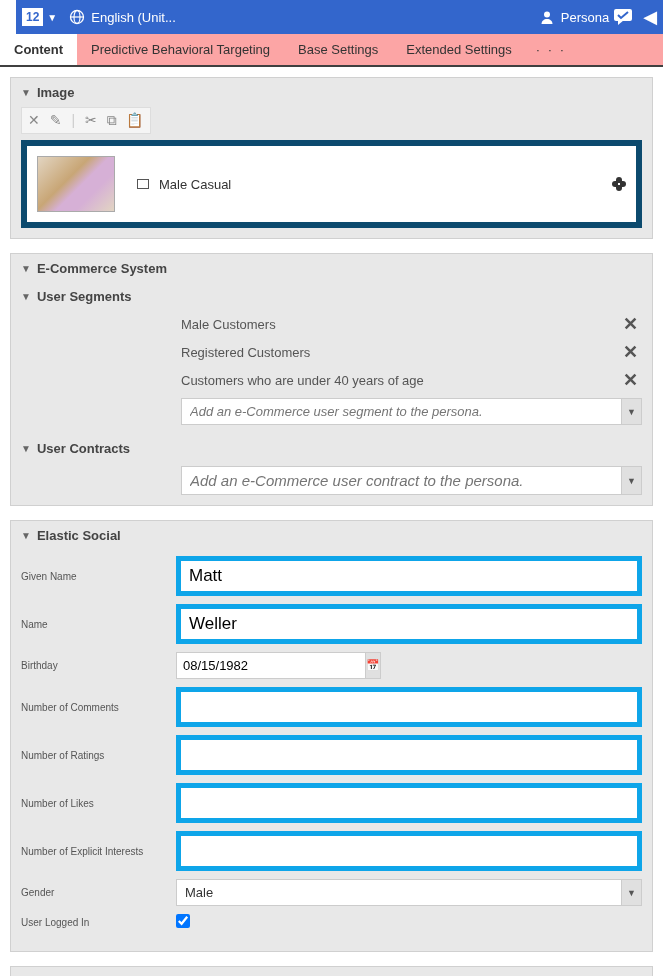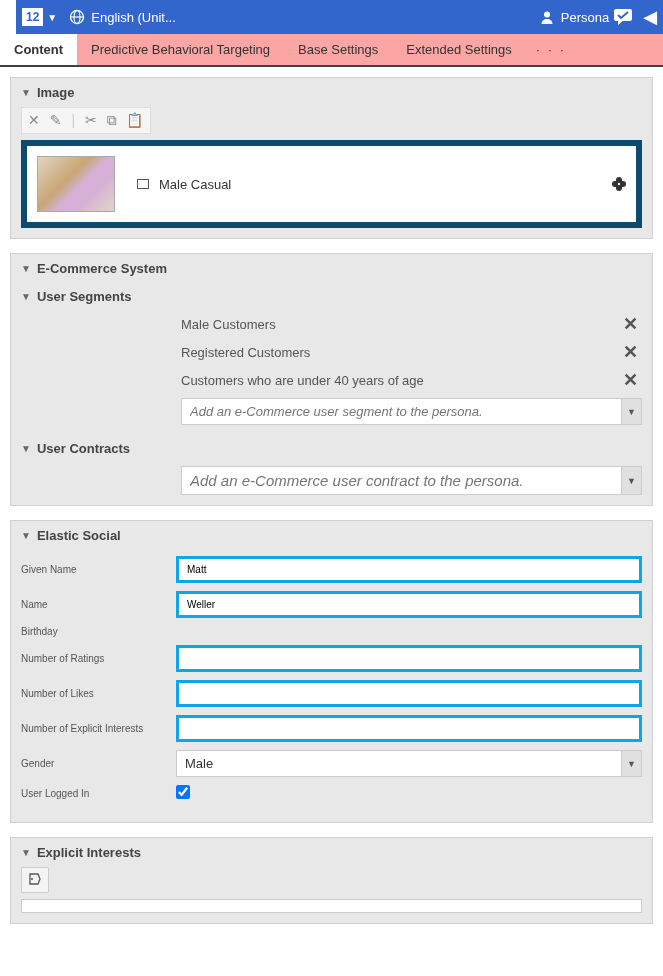--- a/index.html
+++ b/index.html
@@ -40,21 +40,21 @@
 .addbox { margin: 4px 10px 10px 170px; display:flex; }
 .addbox input { flex:1; border:1px solid #ccc; padding:5px 8px; font-style: italic; color:#777; font-size:13px; }
 .addbox .dropbtn { width:20px; background:#e0e0e0; border:1px solid #ccc; border-left:none; display:flex; align-items:center; justify-content:center; font-size:9px; color:#555;}
 .addbox2 { margin: 4px 10px 10px 170px; display:flex; }
 .addbox2 input { flex:1; border:1px solid #ccc; padding:5px 8px; font-style: italic; color:#4c1d95; font-size:15px;}
 .addbox2 .dropbtn { width:20px; background:#e0e0e0; border:1px solid #ccc; border-left:none; display:flex; align-items:center; justify-content:center; font-size:9px; color:#555;}
 .form { padding: 6px 10px 12px 10px; }
 .formrow { display: flex; align-items: center; margin-bottom: 8px; }
 .formrow label { width: 155px; color: #555; font-size: 10px; }
 .formrow .ctrl { flex: 1; }
-.tinput { width: 100%; border:3px solid #0ea5e9; padding:5px 8px; font-size:10px; background:#fff; }
+.tinput { width: 100%; border:5px solid #0ea5e9; padding:5px 8px; font-size:17px; background:#fff; }
 .datewrap { display:flex; width:100px; }
 .datewrap input { flex:1; border:1px solid #ccc; padding:5px 6px; font-size:13px; }
 .datewrap .cal { width:22px; background:#e0e0e0; border:1px solid #ccc; border-left:none; display:flex; align-items:center; justify-content:center; font-size:11px;}
 .selwrap { display:flex; }
 .selwrap .sel { flex:1; border:1px solid #ccc; padding:5px 8px; background:#fff; font-size:13px;}
 .selwrap .dropbtn { width:20px; background:#e0e0e0; border:1px solid #ccc; border-left:none; display:flex; align-items:center; justify-content:center; font-size:9px; color:#555;}
 .chk { width:14px; height:14px; }
 .explicit-body { padding: 0 10px 10px 10px; }
 .roundbtn { border:1px solid #ccc; background:#f4f4f4; width:28px; height:26px; display:flex; align-items:center; justify-content:center; margin-bottom:6px; border-radius:2px;}
 .tagbox { border:1px solid #ccc; background:#fff; padding:6px; }
@@ -174,20 +174,30 @@
       <div class="formrow">
         <label>Given Name</label>
         <div class="ctrl"><input class="tinput" value="Matt" style=""></div>
       </div>
       <div class="formrow">
         <label>Name</label>
         <div class="ctrl"><input class="tinput" value="Weller" style=""></div>
       </div>
       <div class="formrow">
         <label>Birthday</label>
+        <div class="ctrl">
+          <div class="datewrap">
+            <input value="08/15/1982" style="">
+            <div class="cal">📅</div>
+          </div>
+        </div>
+      </div>
+      <div class="formrow">
+        <label>Number of Comments</label>
+        <div class="ctrl"><input class="tinput" value="" style=""></div>
       </div>
       <div class="formrow">
         <label>Number of Ratings</label>
         <div class="ctrl"><input class="tinput" value="" style=""></div>
       </div>
       <div class="formrow">
         <label>Number of Likes</label>
         <div class="ctrl"><input class="tinput" value="" style=""></div>
       </div>
       <div class="formrow">

